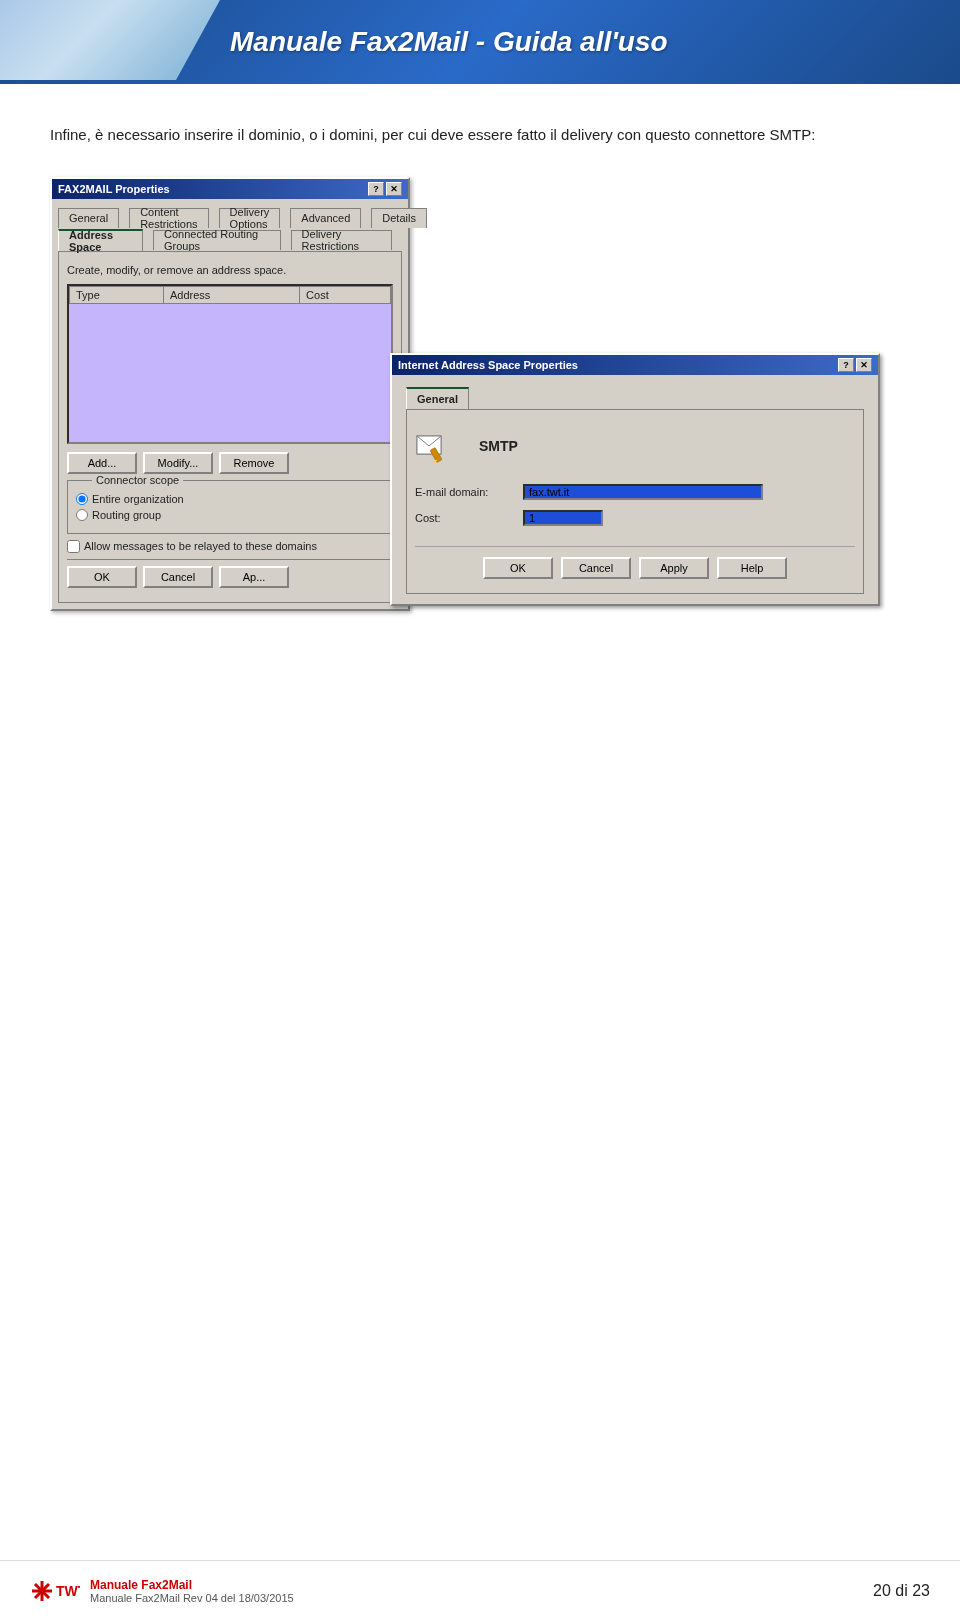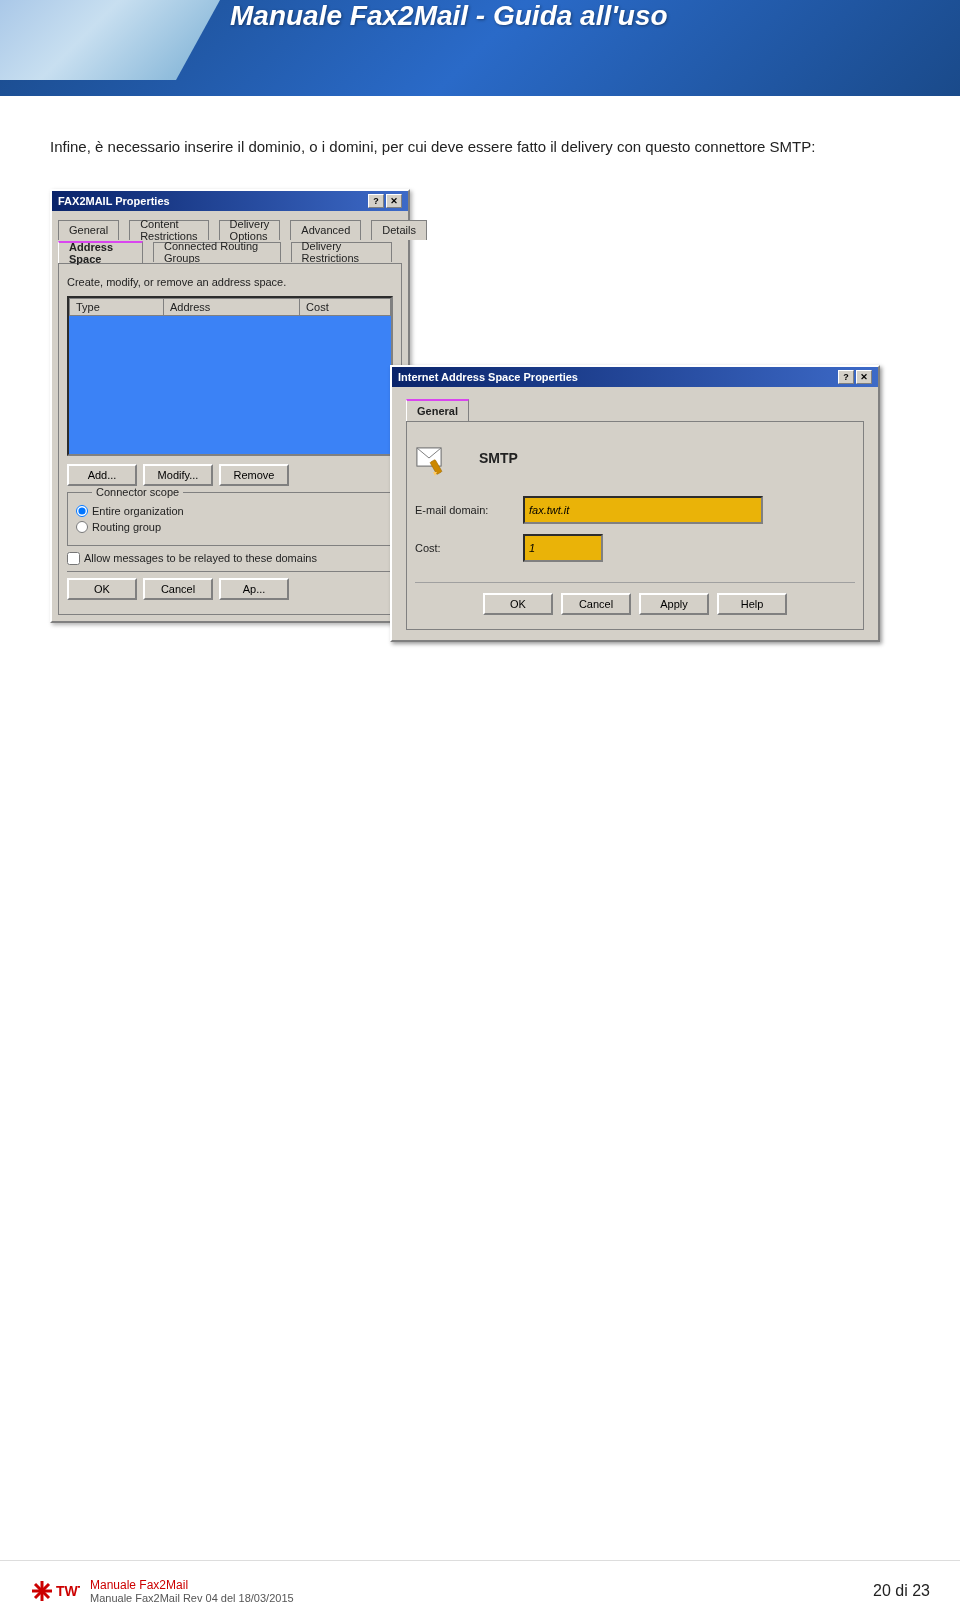--- a/index.html
+++ b/index.html
@@ -8,22 +8,23 @@
       min-height: 1620px;
       background: #ffffff;
       font-family: Arial, sans-serif;
       font-size: 14px;
       color: #222;
     }
 
     
     .header {
       background: linear-gradient(135deg, #1a4a8a 0%, #2a6ac8 50%, #1a4a8a 100%);
-      height: 96px;
-      display: flex;
+      height: 84px;
+      display: flex;
+      align-items: center;
       padding: 0 30px;
       position: relative;
       overflow: hidden;
     }
     .header-clouds {
       position: absolute;
       left: 0; top: 0;
       width: 220px;
       height: 80px;
       background: linear-gradient(135deg, #aac8e8 0%, #c8dff0 40%, #7aafd4 100%);
@@ -113,42 +114,42 @@
       margin-right: 10px;
       margin-top: 2px;
       position: relative;
       top: 1px;
       height: 20px;
       display: flex;
       align-items: center;
     }
     .win-tab.active {
       background: #d4d0c8;
-      border-top: 2px solid #d946ef;
+      border-top: 2px solid #14532d;
       border-left: 1px solid #ffffff;
       border-right: 1px solid #808080;
       top: 0;
       height: 22px;
       font-weight: bold;
       z-index: 1;
     }
 
     .win-tab-content {
       background: #d4d0c8;
       border: 1px solid #808080;
       border-top: 1px solid #808080;
       padding: 8px;
       position: relative;
       z-index: 0;
     }
 
     
     .win-table-container {
       border: 2px inset #808080;
-      background: #3b82f6;
+      background: #c4b5fd;
       height: 160px;
       margin: 8px 0;
       overflow: hidden;
     }
     .win-table {
       width: 100%;
       border-collapse: collapse;
       font-size: 11px;
     }
     .win-table th {
@@ -272,27 +273,26 @@
       display: flex;
       align-items: center;
       margin: 10px 0;
       gap: 8px;
     }
     .form-label {
       min-width: 100px;
       font-size: 11px;
     }
     .form-input {
-      background: #eab308;
+      background: #1d4ed8;
       border: 2px inset #808080;
       padding: 2px 4px;
       font-size: 11px;
       font-family: 'Tahoma', Arial, sans-serif;
-      height: 28px;
-      font-style: italic;
+      height: 16px;
     }
     .form-input-wide {
       width: 240px;
     }
     .form-input-narrow {
       width: 80px;
     }
 
     
     .dialog2-footer {
@@ -322,21 +322,21 @@
       display: flex;
       align-items: center;
       gap: 10px;
     }
     .twt-logo {
       width: 50px;
       height: 40px;
     }
     .footer-manual-text {
       font-size: 12px;
-      font-weight: normal;
+      font-weight: bold;
       color: #cc0000;
     }
     .footer-page-num {
       font-size: 16px;
       color: #222;
     }
     .footer-revision {
       font-size: 11px;
       color: #555;
     }

